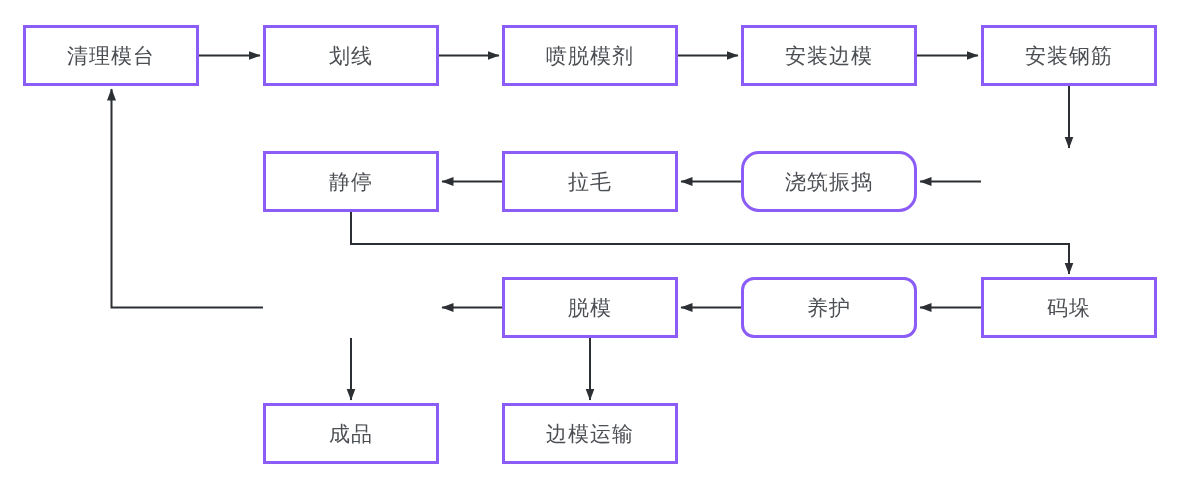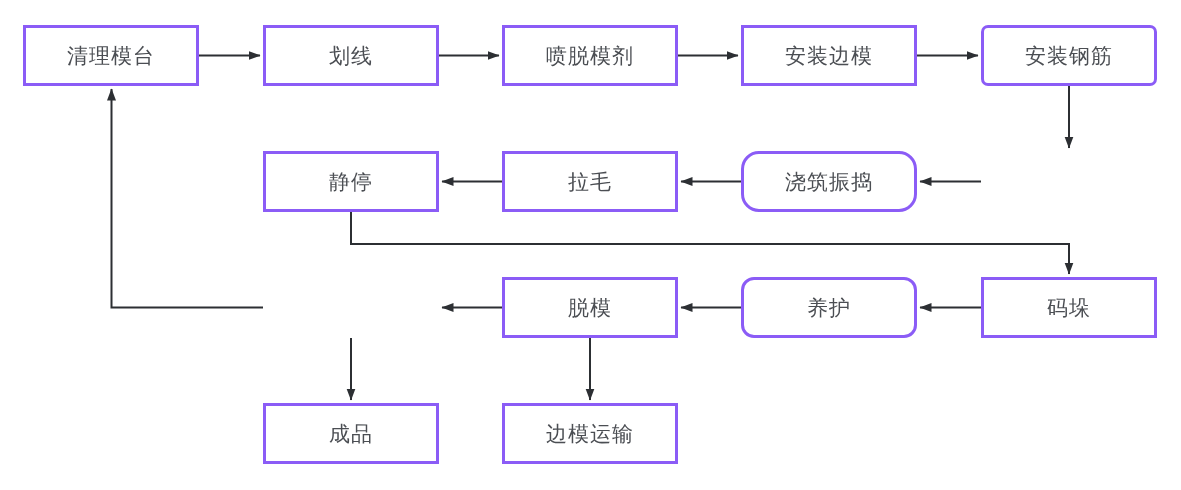--- a/index.html
+++ b/index.html
@@ -70,21 +70,21 @@
     <path d="M263 307.5 H111.5 V89" marker-end="url(#arrow)"></path>
 
     <path d="M351 338 V400" marker-end="url(#arrow)"></path>
     <path d="M590 338 V400" marker-end="url(#arrow)"></path>
   </svg>
 
   <div class="node" style="left:23px;  top:25px;">清理模台</div>
   <div class="node" style="left:263px; top:25px;">划线</div>
   <div class="node" style="left:502px; top:25px;">喷脱模剂</div>
   <div class="node" style="left:741px; top:25px;">安装边模</div>
-  <div class="node" style="left:981px; top:25px;border-radius:7px;">安装钢筋</div>
+  <div class="node" style="left:981px; top:25px;">安装钢筋</div>
 
   <div class="node" style="left:263px; top:151px;">静停</div>
   <div class="node" style="left:502px; top:151px;">拉毛</div>
   <div class="node" style="left:741px; top:151px;border-radius:18px;">浇筑振捣</div>
 
   <div class="node" style="left:502px; top:277px;">脱模</div>
   <div class="node" style="left:741px; top:277px;border-radius:13px;">养护</div>
   <div class="node" style="left:981px; top:277px;">码垛</div>
 
   <div class="node" style="left:263px; top:403px;">成品</div>

